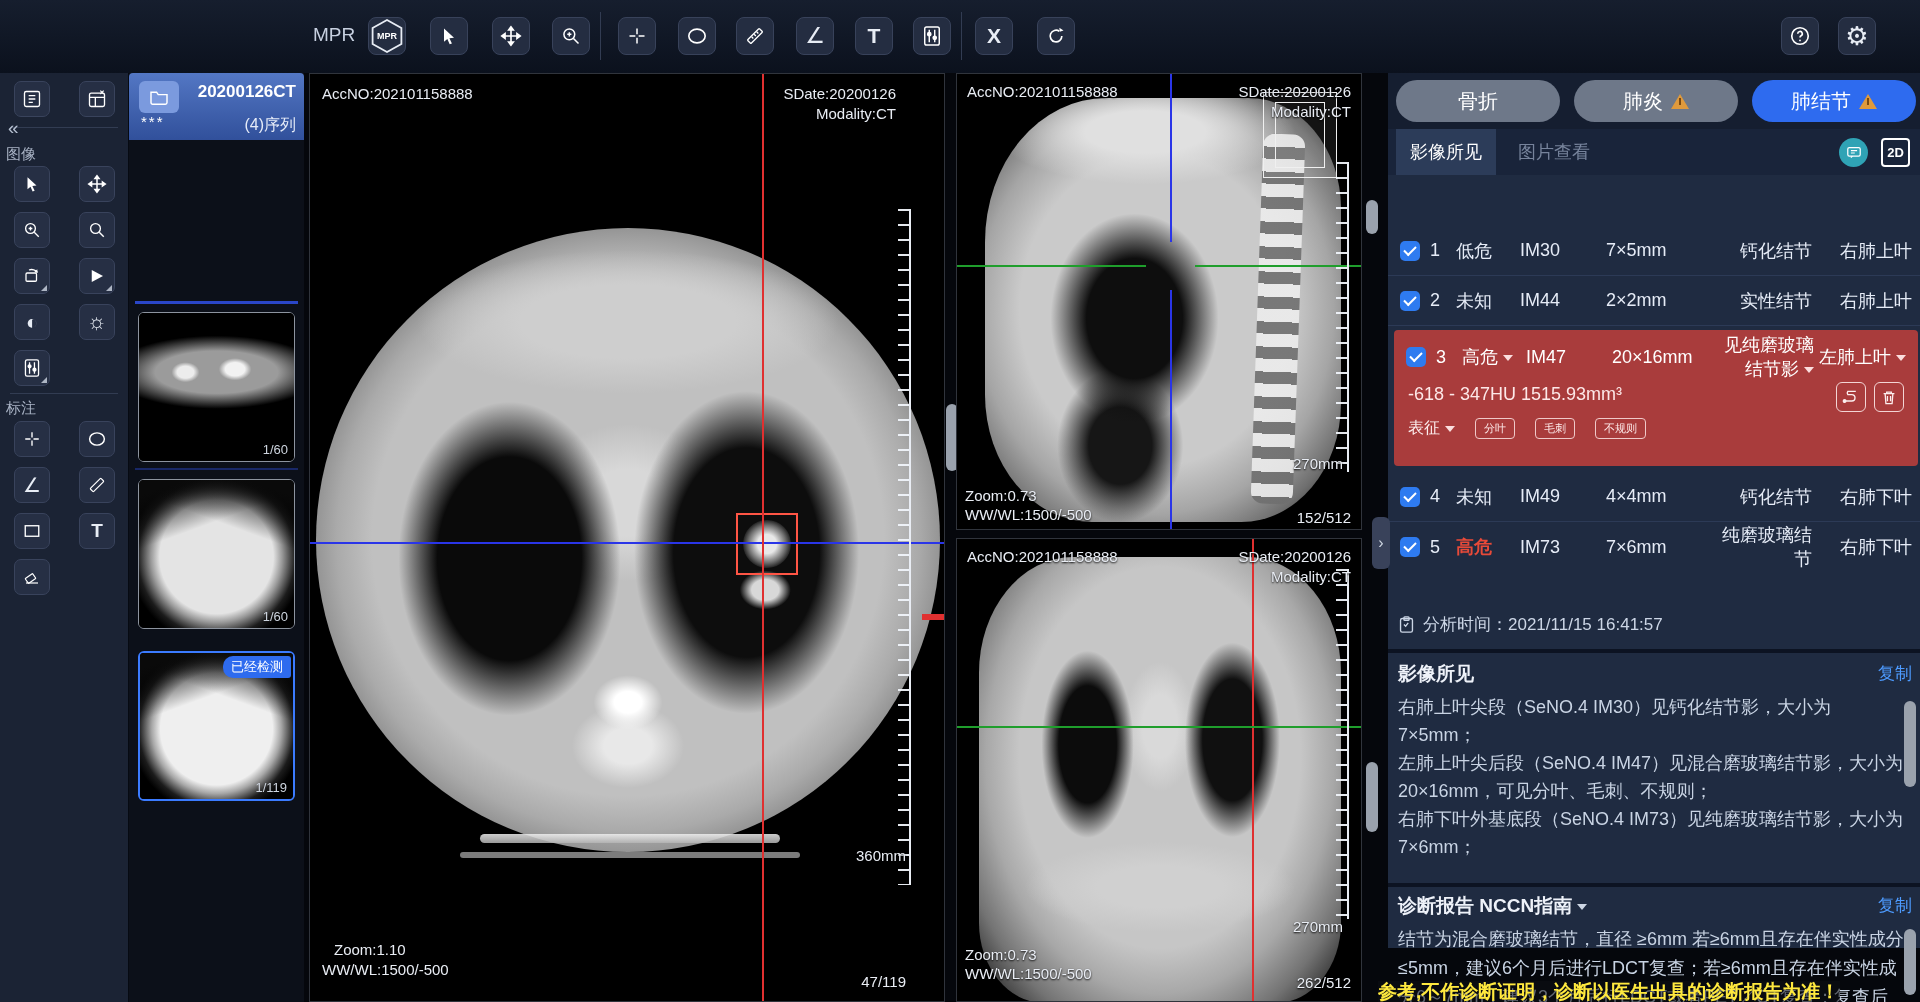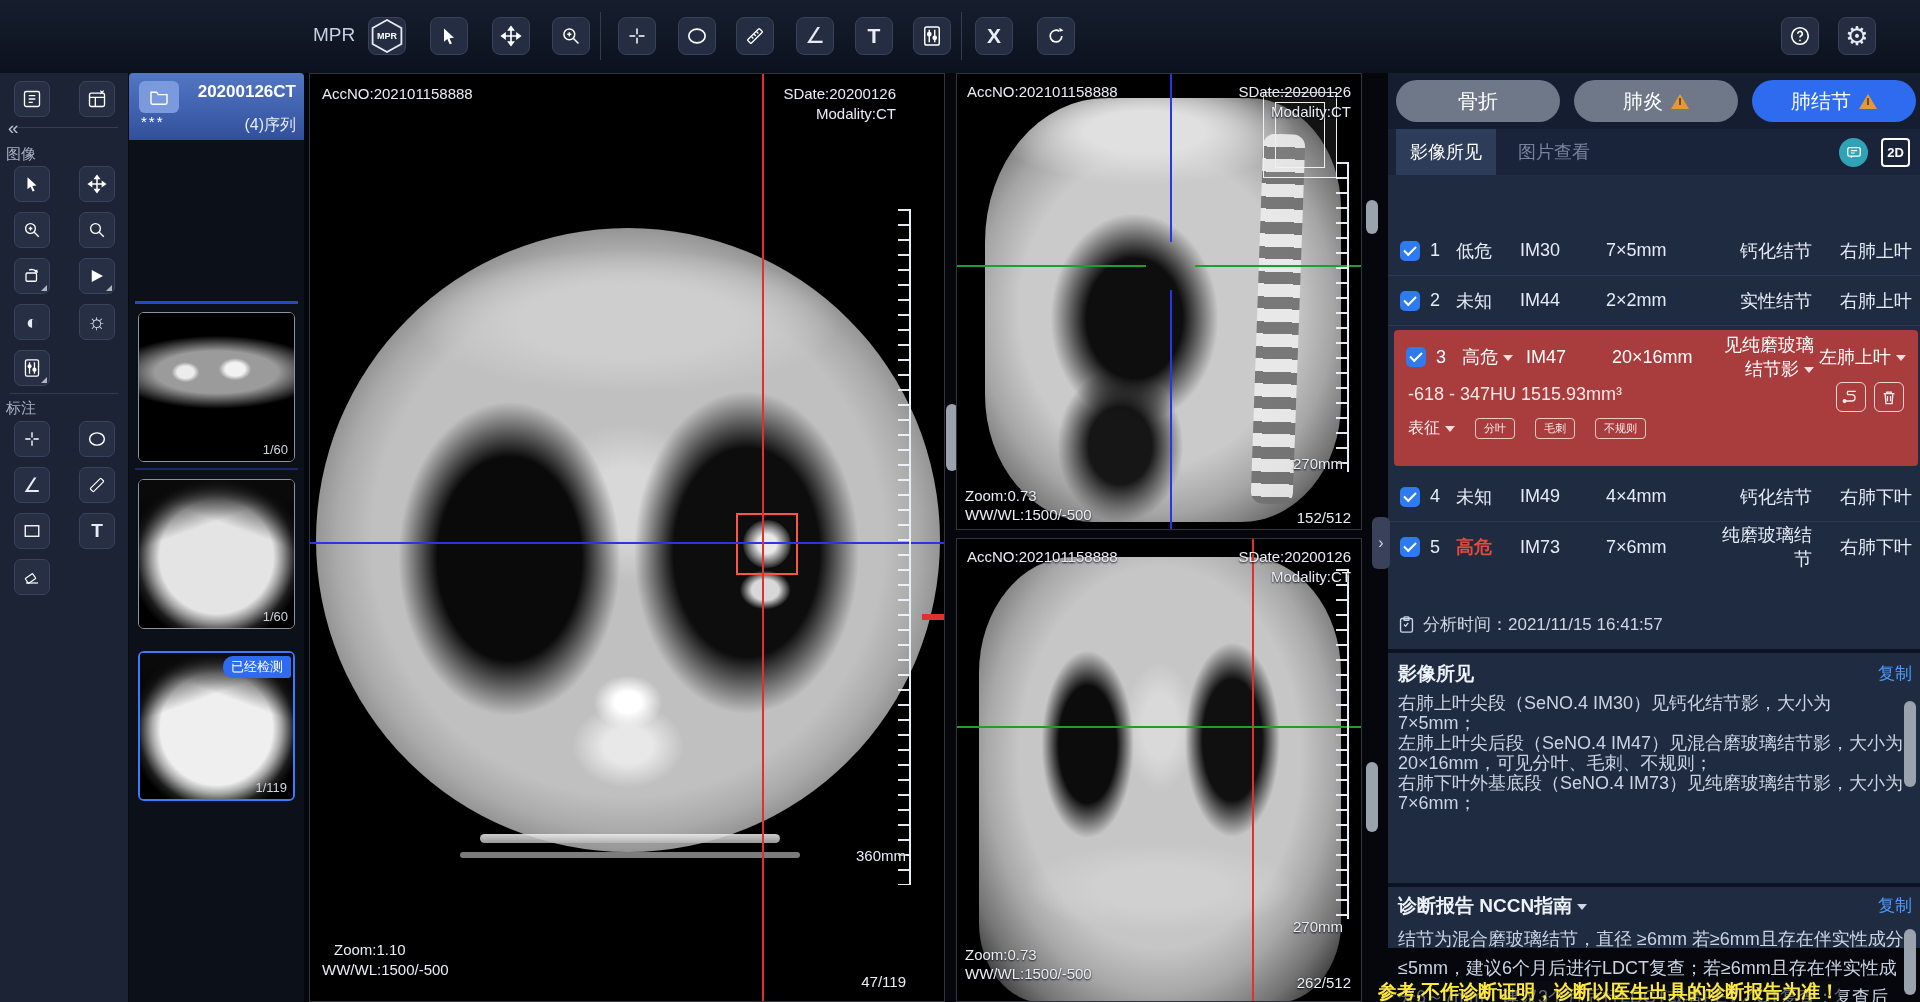--- a/index.html
+++ b/index.html
@@ -68,21 +68,21 @@
   #nodule3 .nrow{width:524px;border:none;left:0;top:2px;color:#fff;}
   #nodule3 .caret{border-top-color:#fbdede;}
   #n3-detail{position:absolute;left:14px;top:54px;font-size:18px;color:#fde8e8;}
   #n3-chips{position:absolute;left:14px;top:88px;display:flex;align-items:center;gap:20px;font-size:16px;}
   .chip{border:1px solid #f0c9c9;border-radius:4px;padding:2px 8px;color:#fde8e8;font-size:11px;}
   .n3btn{position:absolute;top:52px;width:30px;height:30px;border:1.5px solid #f3d4d4;border-radius:6px;display:flex;align-items:center;justify-content:center;}
   #ana-row{position:absolute;left:10px;top:540px;display:flex;align-items:center;gap:8px;font-size:17px;color:#ccd6e6;}
   .thick-div{position:absolute;left:0;width:536px;height:4px;background:#0c1322;}
   .sec-head{position:absolute;left:10px;font-size:19px;color:#eef2f9;font-weight:bold;}
   .copy-link{position:absolute;right:12px;font-size:17px;color:#4d9bff;}
-  #findings-text{position:absolute;left:10px;top:620px;width:506px;font-size:18px;line-height:20px;color:#c9d4e4;}
+  #findings-text{position:absolute;left:10px;top:620px;width:506px;font-size:18px;line-height:28px;color:#c9d4e4;}
   #report-text{position:absolute;left:10px;top:852px;width:506px;height:78px;overflow:hidden;font-size:18px;line-height:29px;color:#c9d4e4;}
   #toast{position:absolute;left:1378px;bottom:0;width:462px;height:21px;overflow:hidden;background:rgba(12,14,20,.55);color:#ffe93e;font-size:19px;font-weight:bold;line-height:21px;white-space:nowrap;}
   #expand-handle{position:absolute;left:1372px;top:517px;width:18px;height:52px;background:#39425a;border-radius:6px;color:#cfd6e2;font-size:16px;display:flex;align-items:center;justify-content:center;}
   .warn-tri{width:0;height:0;border-left:9px solid transparent;border-right:9px solid transparent;border-bottom:15px solid #e09a3c;position:relative;}
   .warn-tri:after{content:"";position:absolute;left:-1px;top:4px;width:2px;height:7px;background:#7a4a12;}
   .xline{position:absolute;}
 </style>
 </head>
 <body>
 

